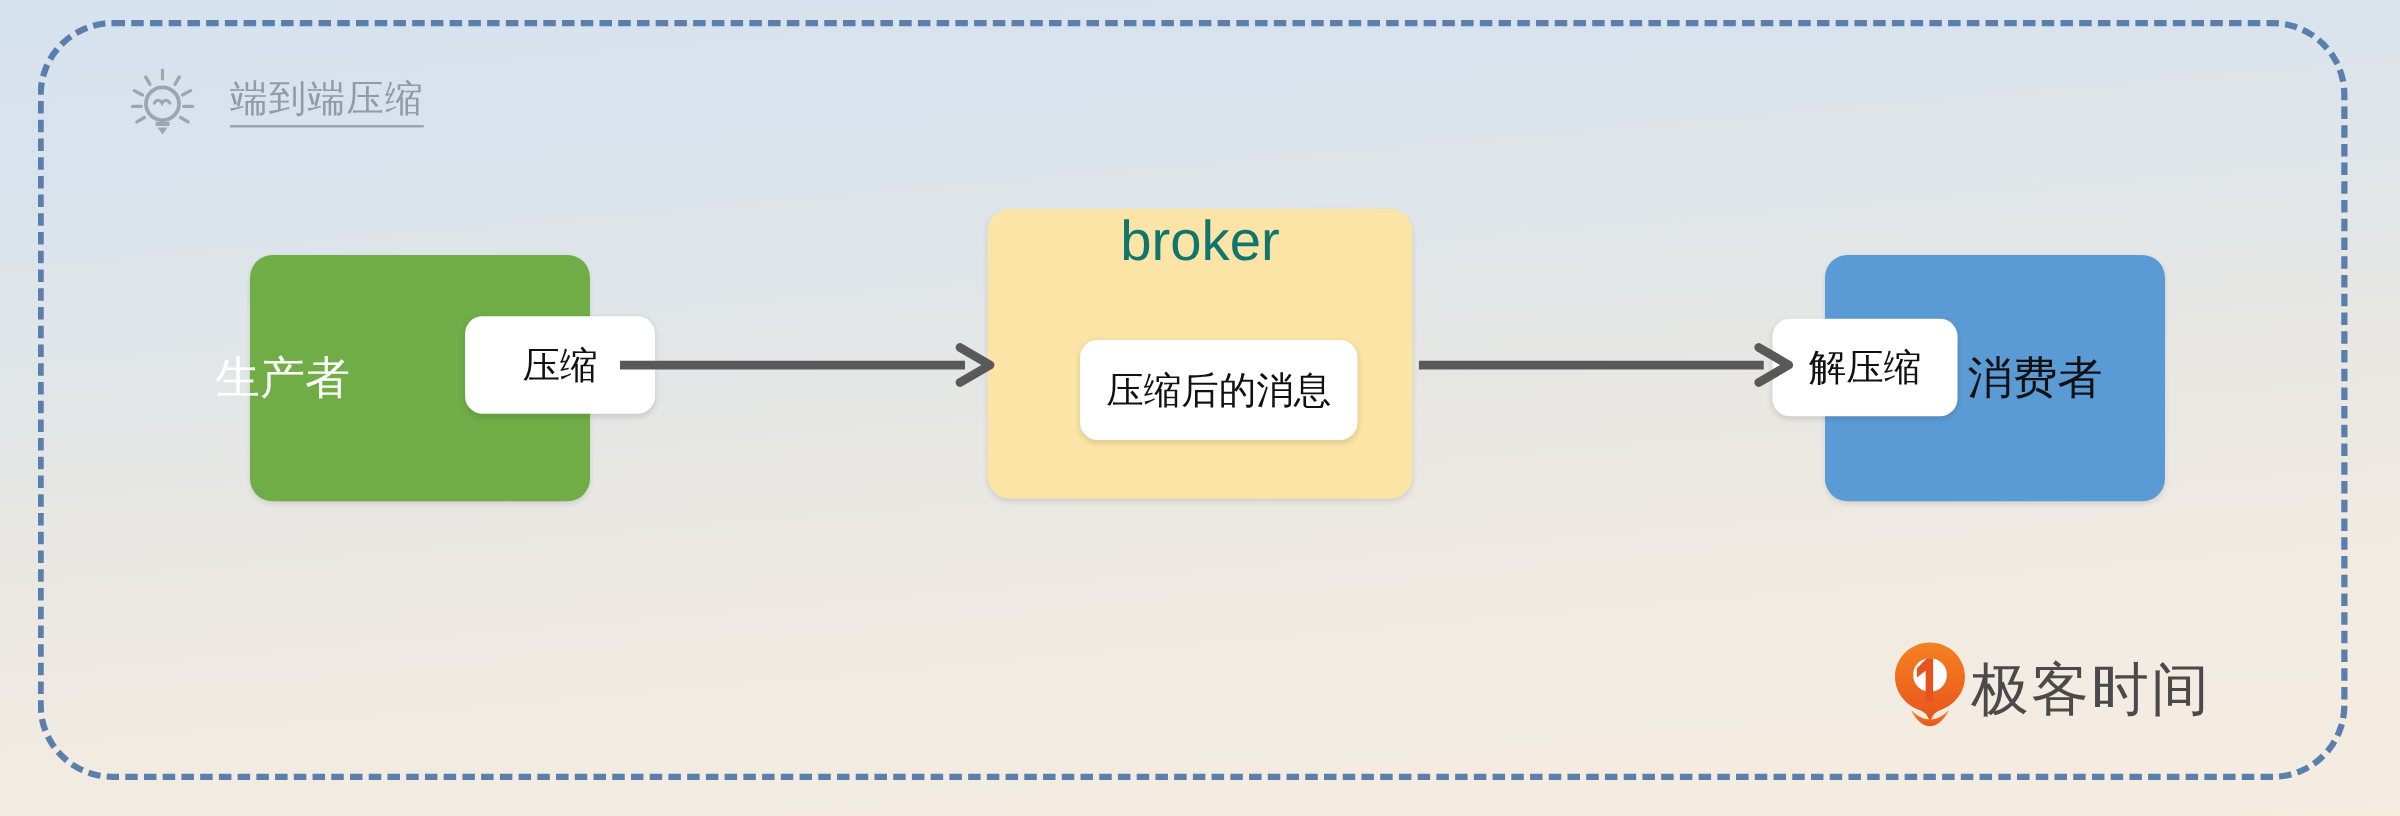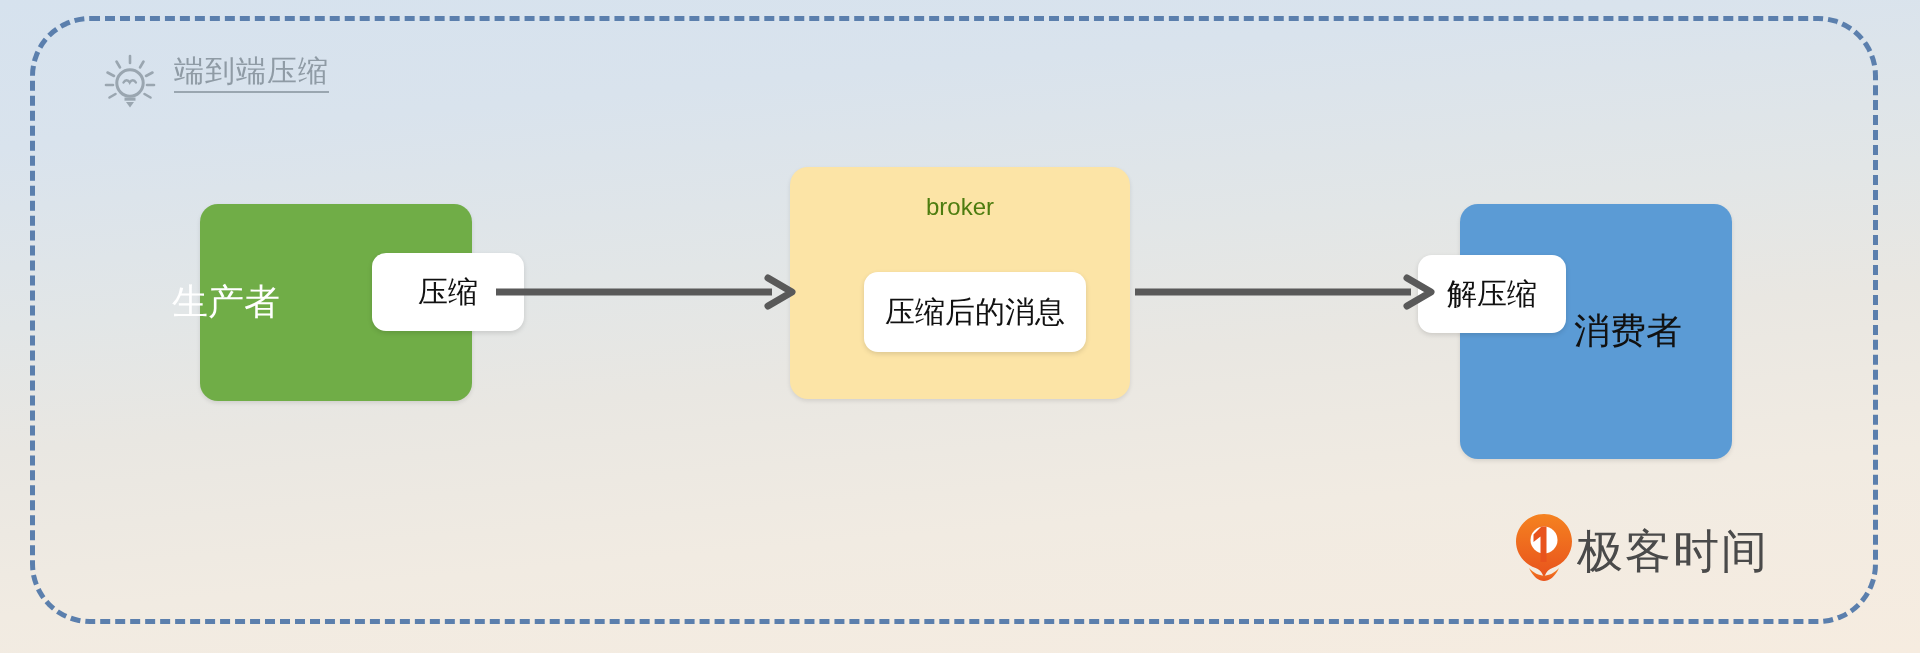--- a/index.html
+++ b/index.html
@@ -37,22 +37,22 @@
     box-sizing: border-box;
     pointer-events: none;
   }
 
   
   .callout {
     position: absolute;
     left: 104px;
     top: 54px;
     display: flex;
-    align-items: flex-start;
-    gap: 18px;
+    align-items: center;
+    gap: 28px;
   }
   .bulb-icon {
     width: 52px;
     height: 56px;
     display: block;
     flex: none;
   }
   .callout-label {
     font-size: 30px;
     color: #8f9ba5;
@@ -91,31 +91,30 @@
     left: 790px;
     top: 167px;
     width: 340px;
     height: 232px;
     background: #fce4a6;
     display: flex;
     flex-direction: column;
     align-items: center;
   }
   .node-broker .node-title {
-    font-size: 24px;
-    color: #4d7c0f;
-    margin-top: 26px;
+    font-size: 45px;
+    color: #0f766e;
     white-space: nowrap;
   }
 
   .node-consumer {
     left: 1460px;
     top: 204px;
     width: 272px;
-    height: 255px;
+    height: 197px;
     background: #5b9bd5;
     display: flex;
     align-items: center;
     justify-content: center;
     text-align: center;
   }
   .node-consumer .node-title {
     font-size: 36px;
     color: #111111;
     white-space: nowrap;

